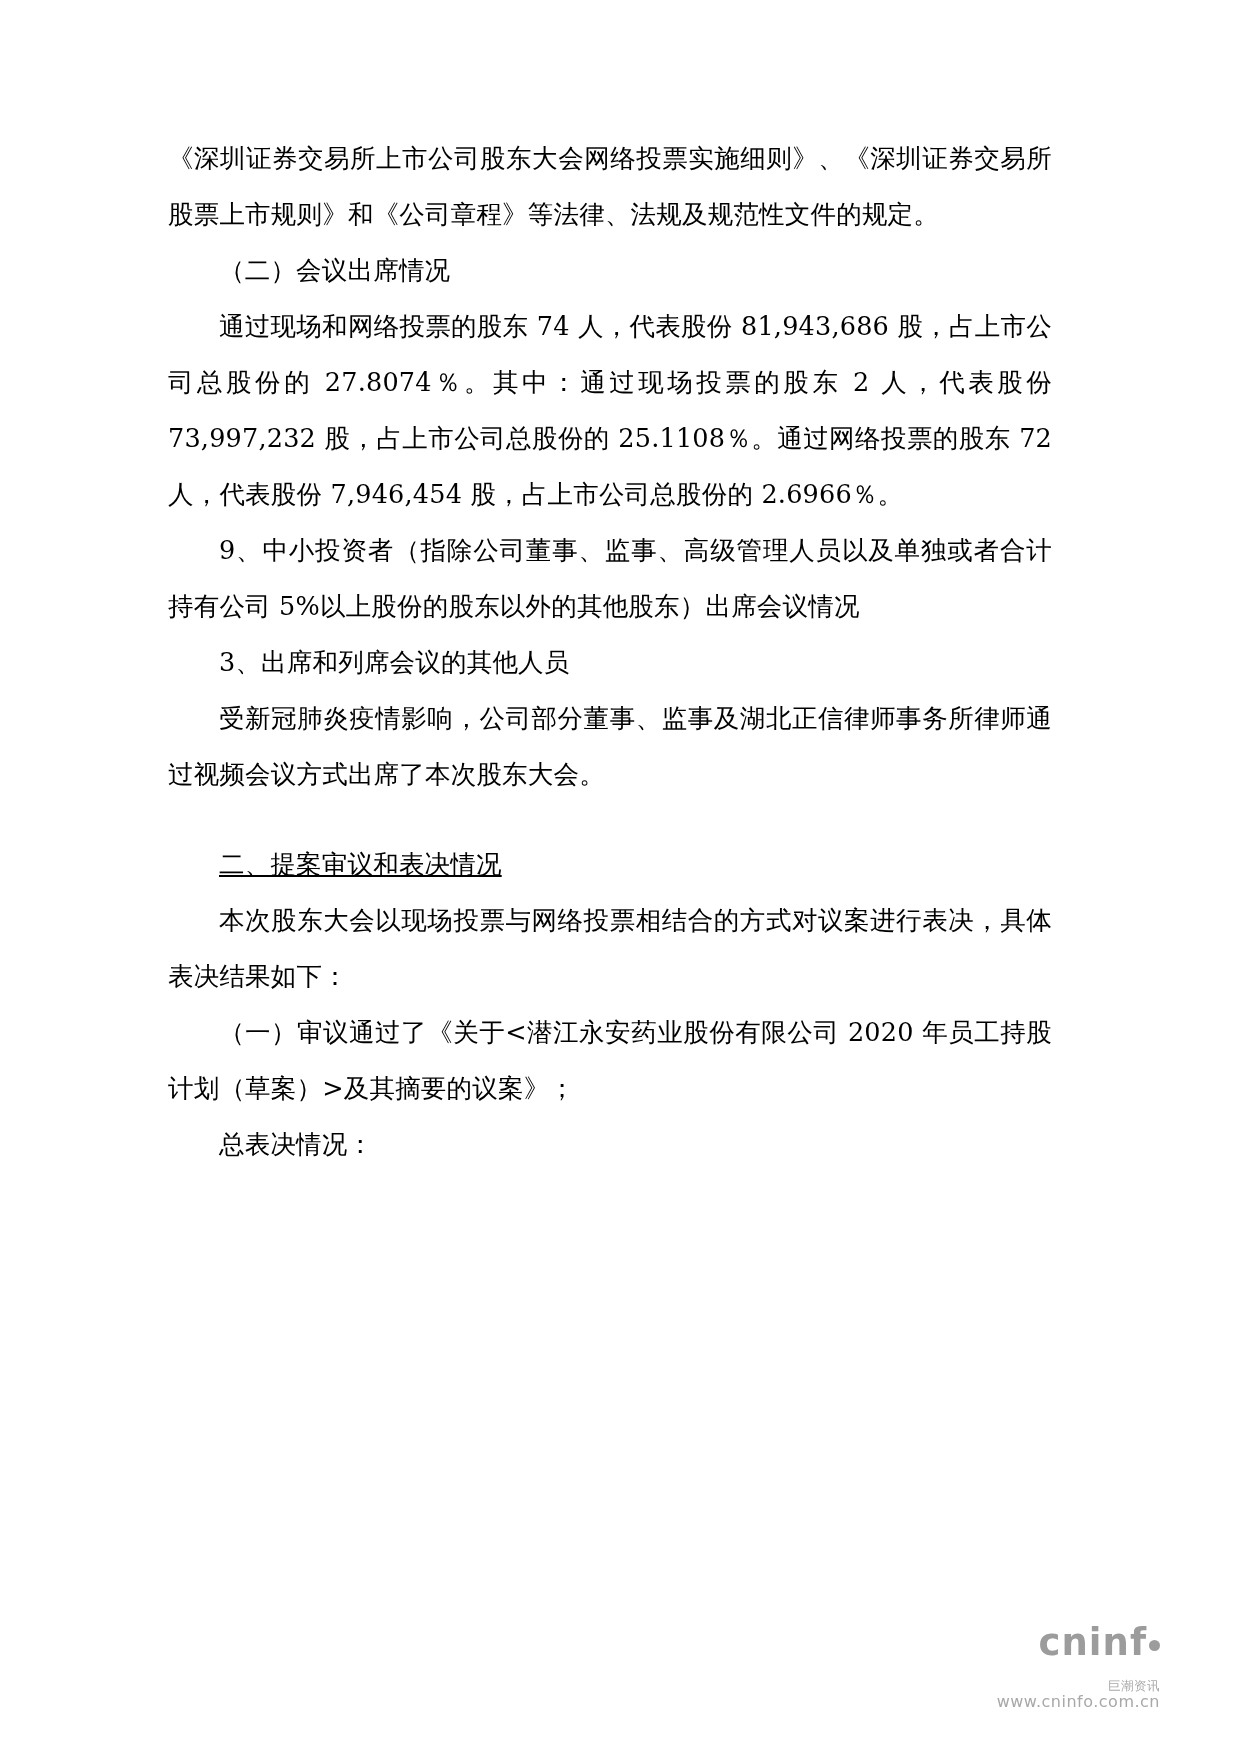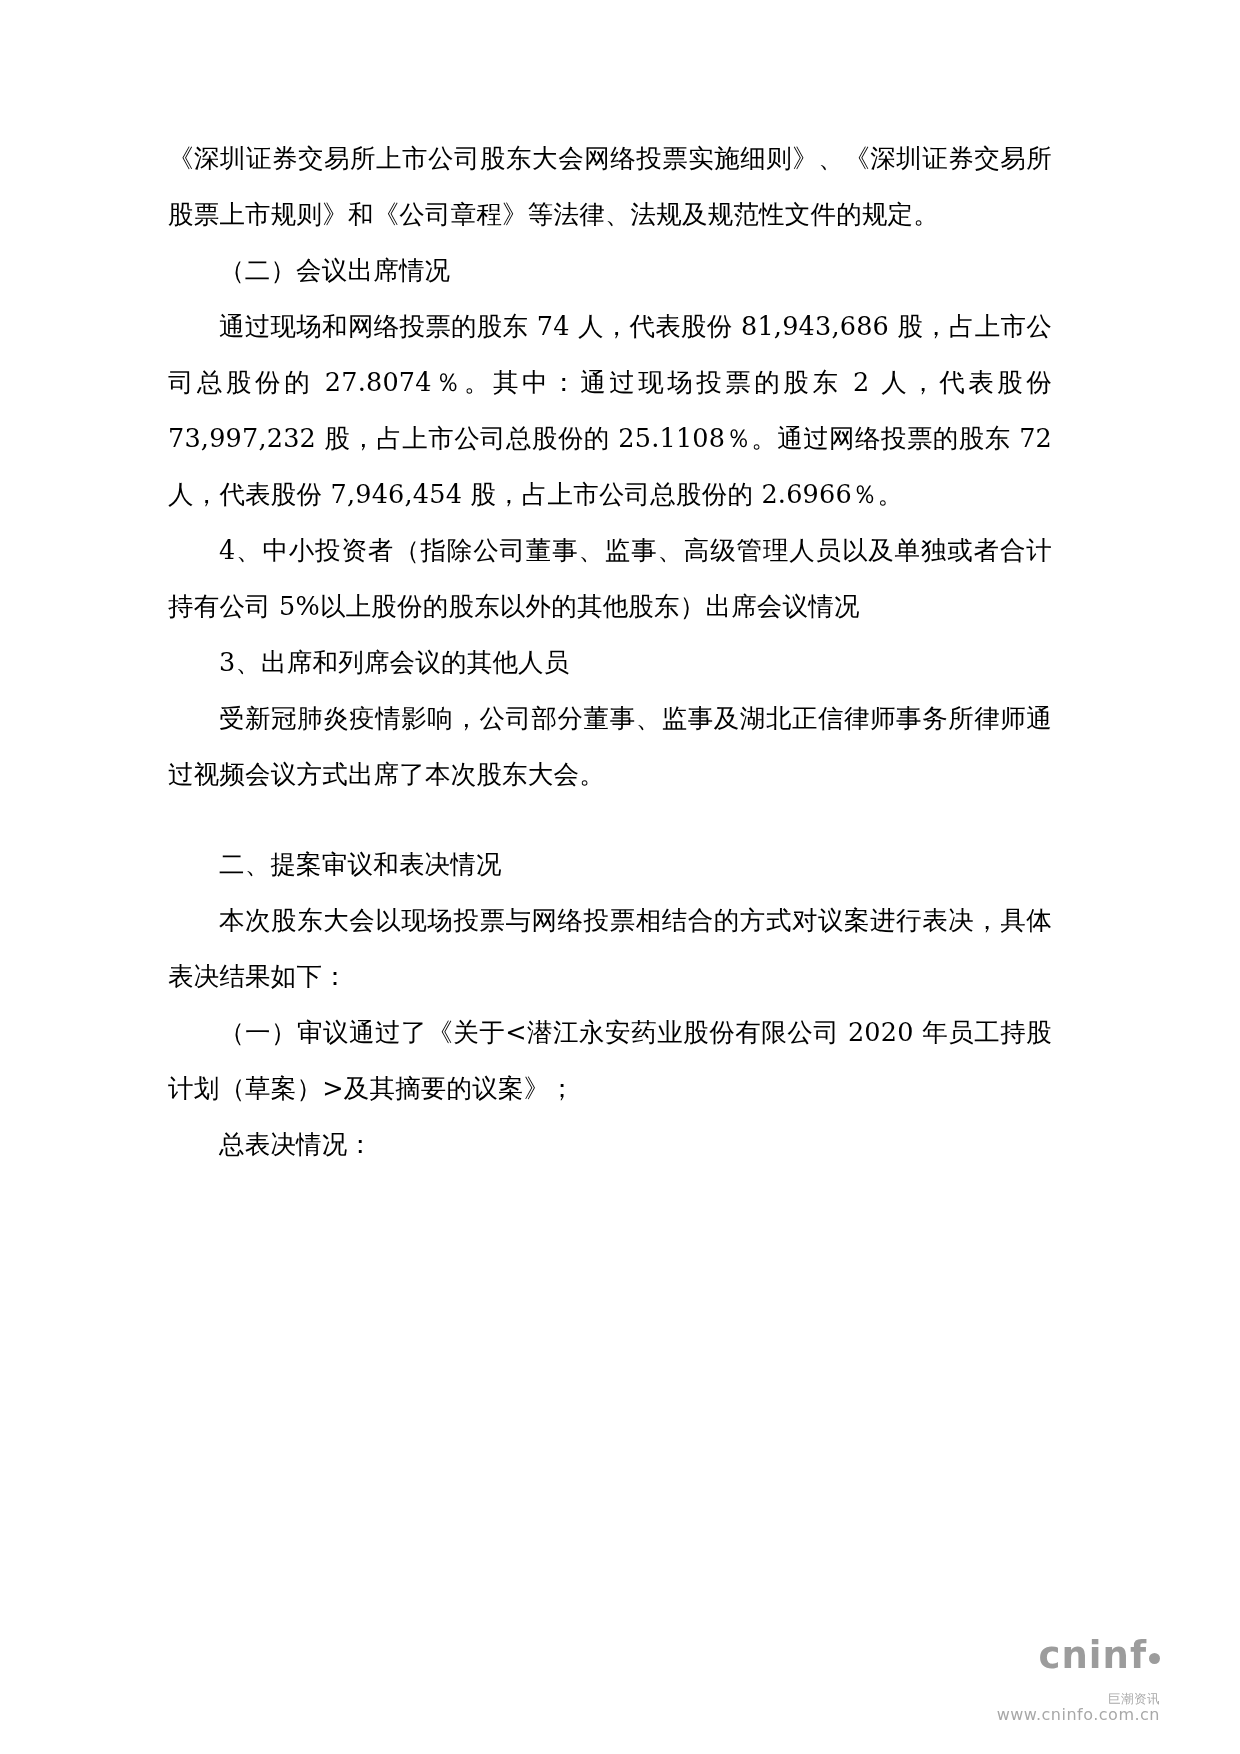--- a/index.html
+++ b/index.html
@@ -36,25 +36,26 @@
     padding: 0;
   }
   .indent {
     text-indent: 2em;
   }
   .noindent {
     text-indent: 0;
   }
   .gap-top {
     margin-top: 34px;
+    text-decoration: underline;
   }
   .watermark {
     position: absolute;
     right: 52px;
-    bottom: 31px;
+    bottom: 44px;
     text-align: right;
     user-select: none;
   }
   .wm-logo {
     font-family: "DejaVu Sans", "Liberation Sans", sans-serif;
     font-size: 37px;
     font-weight: bold;
     color: #9c9c9c;
     letter-spacing: 1px;
     line-height: 40px;
@@ -85,21 +86,21 @@
   }
 </style>
 </head>
 <body>
 
 <div class="page">
   <div class="doc-body">
     <p class="noindent">《深圳证券交易所上市公司股东大会网络投票实施细则》、《深圳证券交易所股票上市规则》和《公司章程》等法律、法规及规范性文件的规定。</p>
     <p class="indent">（二）会议出席情况</p>
     <p class="indent">通过现场和网络投票的股东 74 人，代表股份 81,943,686 股，占上市公司总股份的 27.8074％。其中：通过现场投票的股东 2 人，代表股份 73,997,232 股，占上市公司总股份的 25.1108％。通过网络投票的股东 72 人，代表股份 7,946,454 股，占上市公司总股份的 2.6966％。</p>
-    <p class="indent">4、中小投资者（指除公司董事、监事、高级管理人员以及单独或者合计持有公司 5%以上股份的股东以外的其他股东）出席会议情况</p>
+    <p class="indent">9、中小投资者（指除公司董事、监事、高级管理人员以及单独或者合计持有公司 5%以上股份的股东以外的其他股东）出席会议情况</p>
     <p class="indent">3、出席和列席会议的其他人员</p>
     <p class="indent">受新冠肺炎疫情影响，公司部分董事、监事及湖北正信律师事务所律师通过视频会议方式出席了本次股东大会。</p>
     <p class="indent gap-top">二、提案审议和表决情况</p>
     <p class="indent">本次股东大会以现场投票与网络投票相结合的方式对议案进行表决，具体表决结果如下：</p>
     <p class="indent">（一）审议通过了《关于&lt;潜江永安药业股份有限公司 2020 年员工持股计划（草案）&gt;及其摘要的议案》；</p>
     <p class="indent">总表决情况：</p>
   </div>
 
   <div class="watermark">
     <div class="wm-logo"><span>cninf</span><span class="dot"></span></div>

